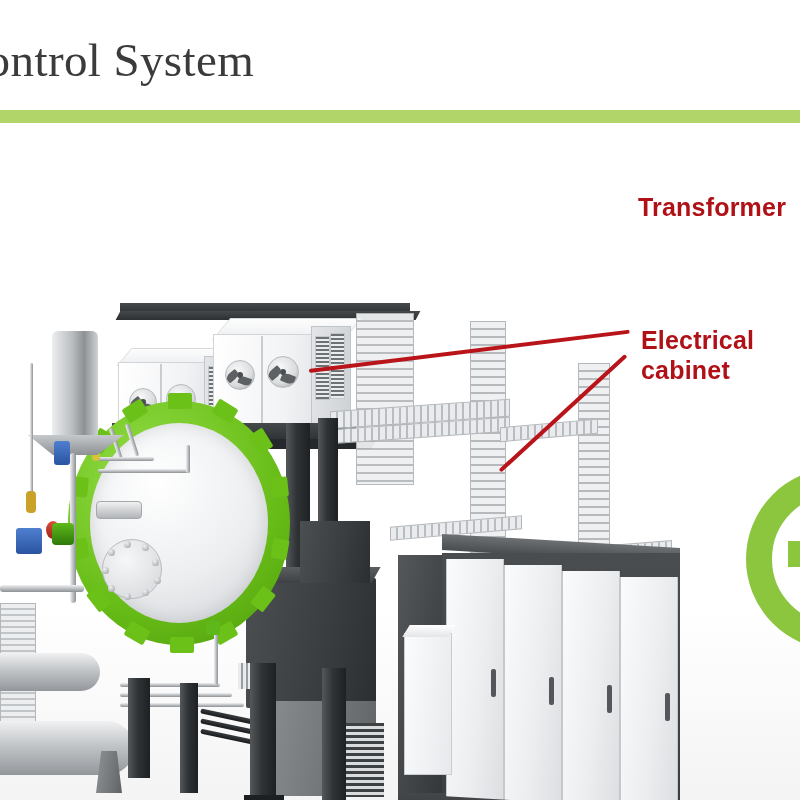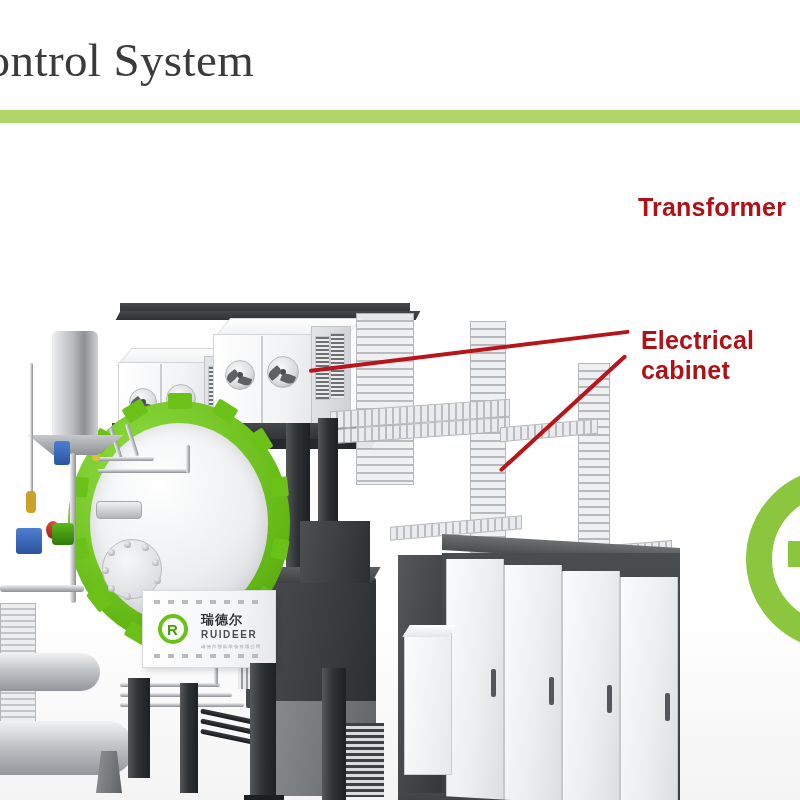--- a/index.html
+++ b/index.html
@@ -244,28 +244,20 @@
     <div class="pipe" style="left:120px;top:570px;width:112px;height:4px;"></div>
     <div class="pipe" style="left:120px;top:580px;width:124px;height:4px;"></div>
     <div class="pipe-v" style="left:214px;top:502px;width:4px;height:60px;"></div>
     <div class="px" style="left:206px;top:498px;width:14px;height:14px;border-radius:3px;background:#5eb81a;"></div>
 
     <div class="hose" style="left:200px;top:592px;width:64px;height:5px;transform:rotate(12deg);"></div>
     <div class="hose" style="left:200px;top:602px;width:64px;height:5px;transform:rotate(12deg);"></div>
     <div class="hose" style="left:200px;top:612px;width:62px;height:5px;transform:rotate(12deg);"></div>
     <div class="px" style="left:238px;top:540px;width:22px;height:26px;background:repeating-linear-gradient(90deg,#e9ebed 0 3px,#9a9d9f 3px 5px);"></div>
 
-    <div id="plate" style="left:142px;top:467px;width:132px;height:76px;">
-      <div class="tiny" style="top:9px;"></div>
-      <div class="tiny" style="bottom:9px;"></div>
-      <div id="logomark"></div>
-      <div id="logo-cn">瑞德尔</div>
-      <div id="logo-en">RUIDEER</div>
-      <div id="logo-sub">瑞德尔智能装备有限公司</div>
-    </div>
 
     <div class="tank px" style="left:52px;top:208px;width:46px;height:108px;"></div>
     <div class="px" style="left:28px;top:312px;width:96px;height:20px;
          background:linear-gradient(180deg,#c6c9cc,#8e9194);clip-path:polygon(0 0,100% 0,72% 100%,26% 100%);"></div>
     <div class="pipe-v" style="left:70px;top:330px;width:6px;height:150px;"></div>
     <div class="pipe-v" style="left:30px;top:240px;width:3px;height:130px;"></div>
     <div class="px" style="left:26px;top:368px;width:10px;height:22px;border-radius:4px;background:#c9a227;"></div>
 
     <div class="valve px" style="left:16px;top:405px;width:26px;height:26px;background:linear-gradient(180deg,#4f7fd0,#2a54a0);"></div>
     <div class="valve px" style="left:46px;top:398px;width:14px;height:18px;background:linear-gradient(180deg,#e04a3a,#9e2418);border-radius:50%;"></div>

